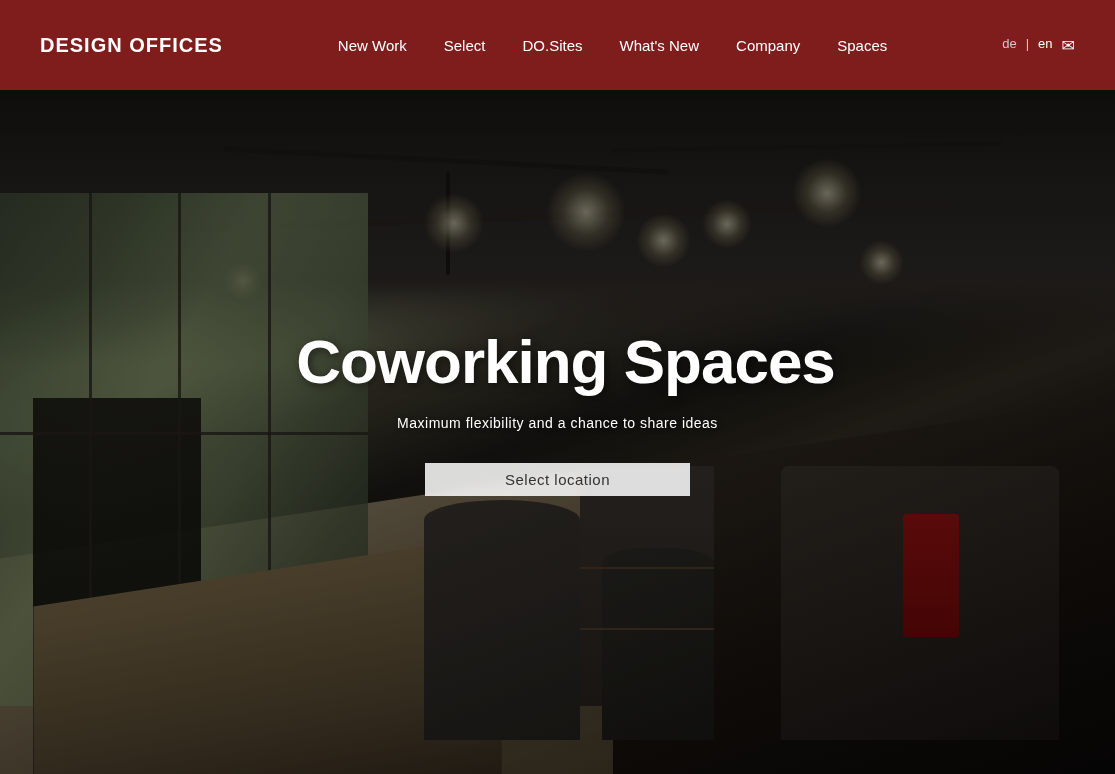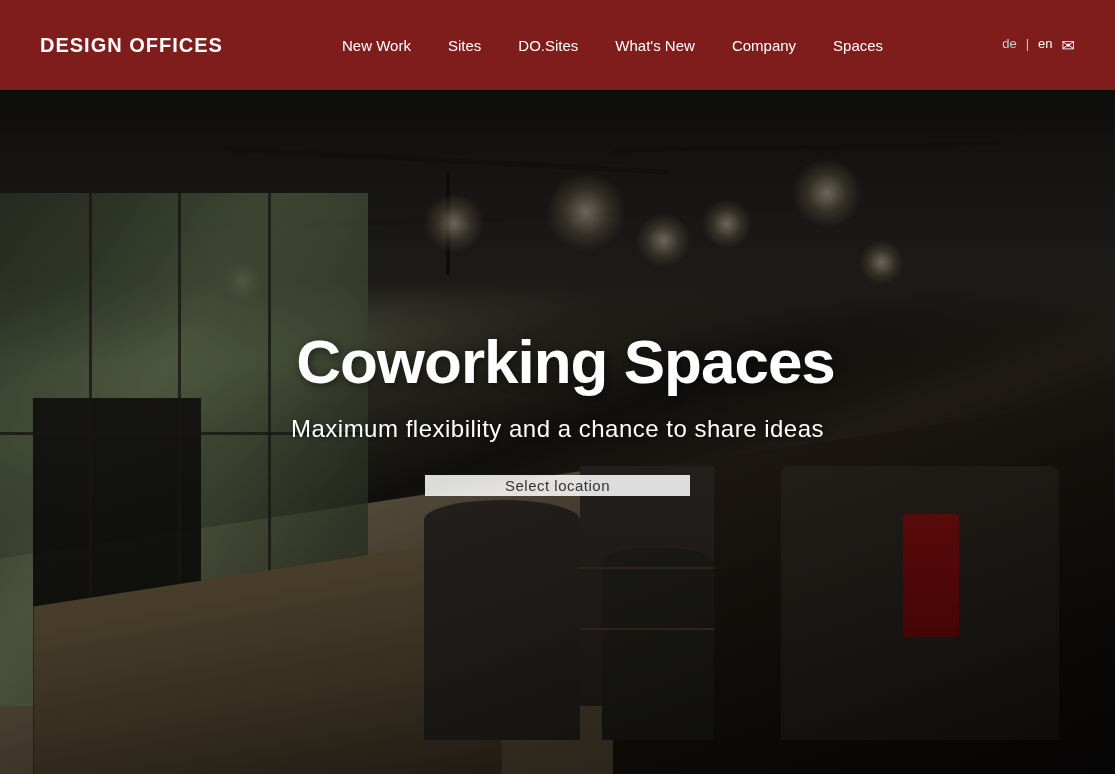--- a/index.html
+++ b/index.html
@@ -112,32 +112,32 @@
       font-weight: 900;
       letter-spacing: -1px;
       text-shadow: 2px 2px 8px rgba(0,0,0,0.5);
       margin-bottom: 18px;
       line-height: 1.1;
       margin-left: 16px;
     }
 
     .hero-subtitle {
       color: #fff;
-      font-size: 24px;
+      font-size: 14px;
       font-weight: 300;
       letter-spacing: 0.5px;
       text-shadow: 1px 1px 4px rgba(0,0,0,0.5);
       margin-bottom: 32px;
     }
 
     .select-location-btn {
       background: rgba(255, 255, 255, 0.85);
       color: #333;
       border: none;
-      padding: 2px 80px;
+      padding: 8px 80px;
       font-size: 15px;
       font-weight: 400;
       letter-spacing: 0.5px;
       cursor: pointer;
       backdrop-filter: blur(4px);
       transition: background 0.2s;
       white-space: nowrap;
     }
 
     
@@ -250,21 +250,21 @@
     }
   </style>
 </head>
 <body>
 
 <header class="header">
   <div class="logo">DESIGN OFFICES</div>
 
   <nav class="nav">
     <a class="nav-item">New Work</a>
-    <a class="nav-item">Sites</a>
+    <a class="nav-item">Select</a>
     <a class="nav-item">DO.Sites</a>
     <a class="nav-item">What's New</a>
     <a class="nav-item">Company</a>
     <a class="nav-item">Spaces</a>
   </nav>
 
   <div class="lang-area">
     <a class="lang-link">de</a>
     <span class="lang-separator">|</span>
     <a class="lang-link active">en</a>

